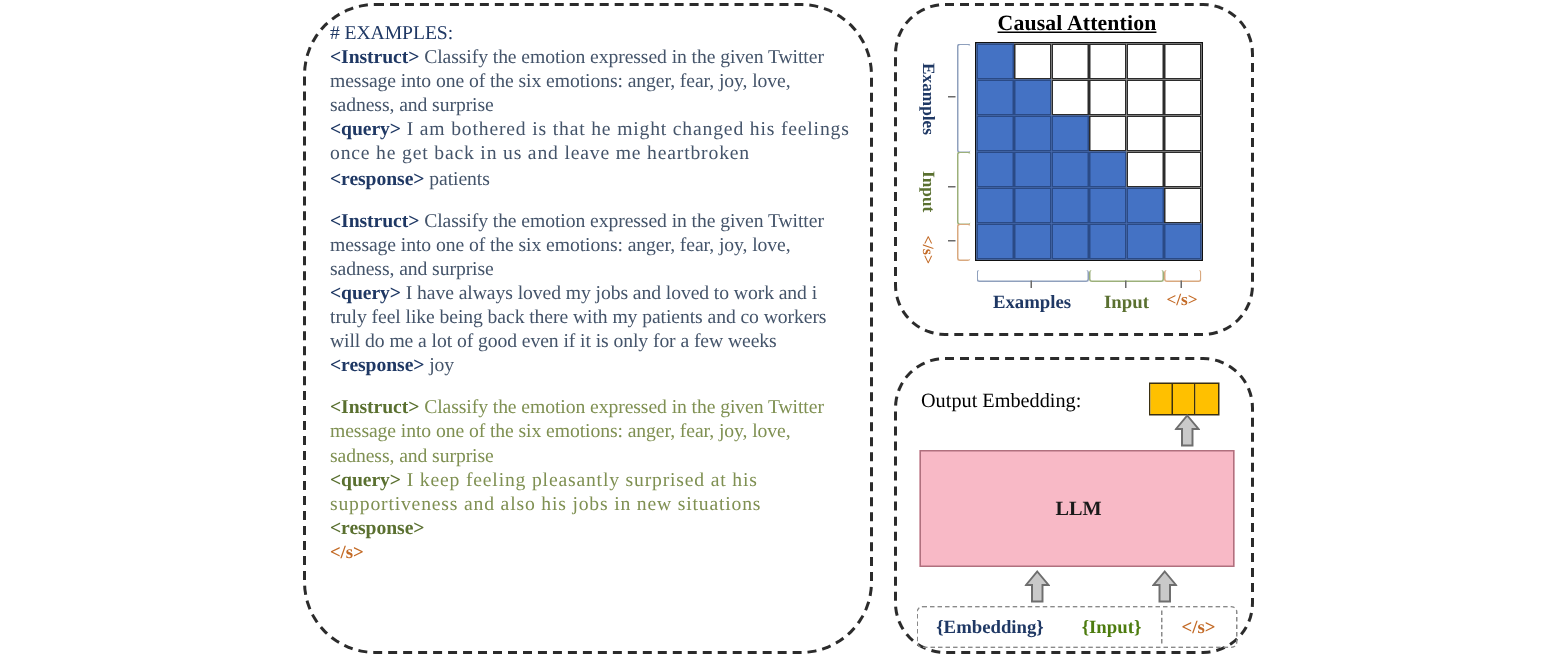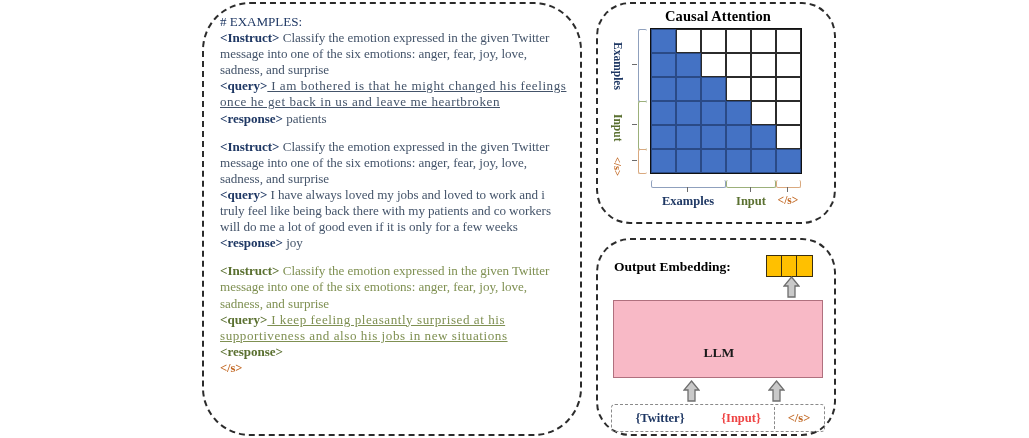--- a/index.html
+++ b/index.html
@@ -27,32 +27,33 @@
   .gap{height:12px;}
   .hdr{font-weight:normal;}
   .hdr.blue{color:#1f3864;}
   .hdr.green{color:#5a7030;}
   .tag{font-weight:bold;}
   .blue-sec{color:#44546a;}
   .blue-sec .tag{color:#1f3864;}
   .green-sec{color:#7f9052;}
   .green-sec .tag{color:#5a7030;}
   .eos{color:#c36a26;font-weight:bold;font-size:12.5px;}
-  .sp-wide{letter-spacing:0.55px;text-decoration:underline;}
+  .sp-wide{letter-spacing:0.55px;}
 
   
   #attention-panel{
     position:absolute;left:596px;top:2px;width:240px;height:222px;
     border:2px dashed #2b2b2b;border-radius:34px;box-sizing:border-box;
     background:#fff;
   }
   #attention-title{
     position:absolute;left:0;top:4px;width:240px;text-align:center;
     font-weight:bold;font-size:14.5px;color:#000;
     letter-spacing:0.1px;
+    text-decoration:underline;
   }
   #attn-grid{
     position:absolute;left:52px;top:24px;
     display:grid;grid-template-columns:repeat(6,25px);
     grid-template-rows:repeat(6,24px);
     border:1.6px solid #111;box-sizing:content-box;
   }
   .cell{border:1px solid #2b2b2b;box-sizing:border-box;background:#ffffff;}
   .cell.on{background:#4472c4;border-color:#2a4a86;}
 
@@ -90,51 +91,51 @@
   #hlab-eos{left:173px;width:34px;color:#c36a26;font-size:11.5px;}
 
   
   #llm-panel{
     position:absolute;left:596px;top:238px;width:240px;height:198px;
     border:2px dashed #2b2b2b;border-radius:34px;box-sizing:border-box;
     background:#fff;
   }
   #output-embedding-label{
     position:absolute;left:16px;top:19px;
-    font-weight:bold;font-size:13.5px;color:#000;white-space:nowrap;
+    font-weight:normal;font-size:13.5px;color:#000;white-space:nowrap;
   }
   #output-embedding-boxes{
     position:absolute;left:168px;top:15px;display:flex;
     border:1.6px solid #3a2f10;
   }
   .emb{width:15px;height:20px;background:#ffc000;border-right:1.6px solid #3a2f10;box-sizing:border-box;}
   .emb:last-child{border-right:none;}
 
   #llm-box{
     position:absolute;left:15px;top:60px;width:210px;height:78px;
     background:#f8b9c6;border:1.4px solid #b0707e;box-sizing:border-box;
   }
   #llm-label{
-    position:absolute;left:0;top:44px;width:210px;text-align:center;
+    position:absolute;left:0;top:30px;width:210px;text-align:center;
     font-weight:bold;font-size:13.5px;color:#1a1a1a;
   }
 
   .uparrow{position:absolute;width:17px;height:22px;}
   #arrow-out{left:185px;top:36px;}
   #arrow-in-left{left:85px;top:140px;}
   #arrow-in-right{left:170px;top:140px;}
 
   #token-row{
     position:absolute;left:13px;top:164px;width:214px;height:28px;
     border:1.4px dashed #8a8a8a;border-radius:4px;box-sizing:border-box;
     display:flex;align-items:center;
   }
   .tok{font-weight:bold;font-size:12.5px;text-align:center;white-space:nowrap;}
   #tok-examples{width:96px;color:#1f3864;}
-  #tok-input{width:66px;color:#ef4444;}
+  #tok-input{width:66px;color:#4d7c0f;}
   #tok-divider{width:0;height:22px;border-left:1.4px dashed #8a8a8a;}
   #tok-eos{width:48px;color:#c36a26;}
 </style>
 </head>
 <body>
 
 <div class="root">
 
   <div id="prompt-panel">
     <div id="prompt-text">
@@ -251,20 +252,20 @@
     </div>
 
     <svg id="arrow-in-left" class="uparrow" viewBox="0 0 17 22">
       <polygon points="8.5,1 16,10 12,10 12,21 5,21 5,10 1,10" fill="#c9c9c9" stroke="#6e6e6e" stroke-width="1.3"></polygon>
     </svg>
     <svg id="arrow-in-right" class="uparrow" viewBox="0 0 17 22">
       <polygon points="8.5,1 16,10 12,10 12,21 5,21 5,10 1,10" fill="#c9c9c9" stroke="#6e6e6e" stroke-width="1.3"></polygon>
     </svg>
 
     <div id="token-row">
-      <div id="tok-examples" class="tok">{Twitter}</div>
+      <div id="tok-examples" class="tok">{Embedding}</div>
       <div id="tok-input" class="tok">{Input}</div>
       <div id="tok-divider"></div>
       <div id="tok-eos" class="tok">&lt;/s&gt;</div>
     </div>
   </div>
 
 </div>
 
 </body></html>

